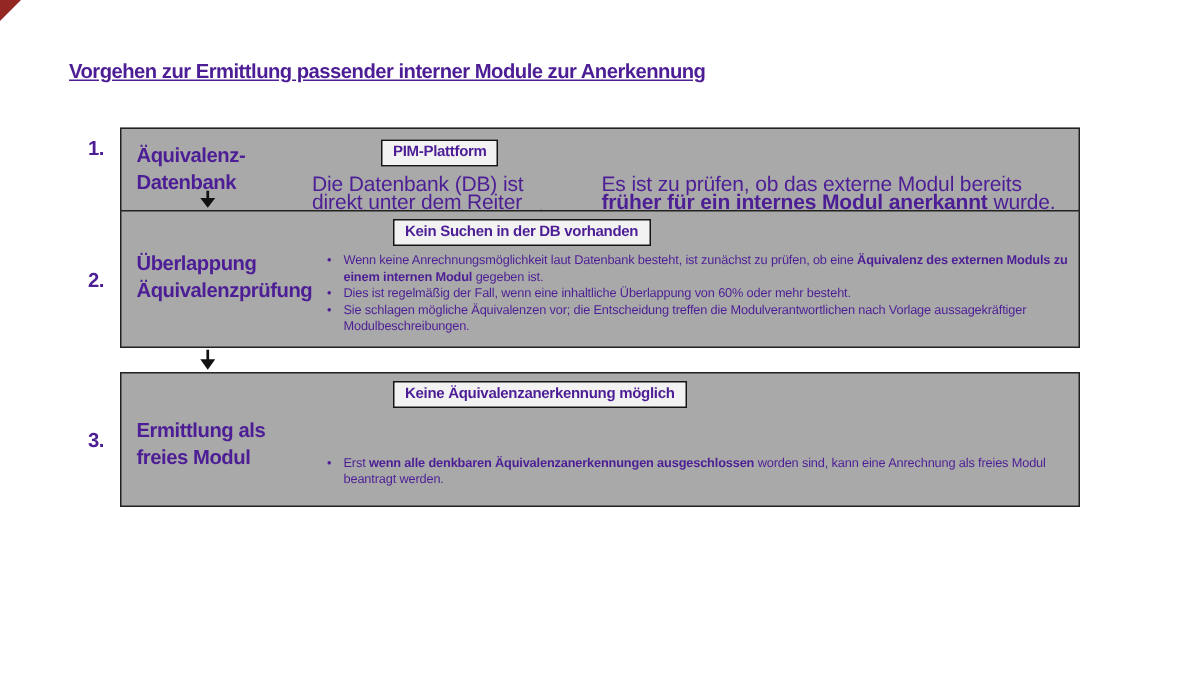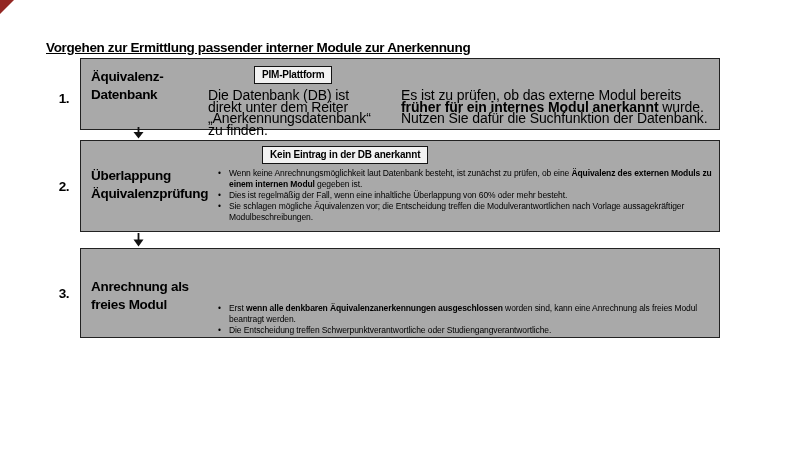--- a/index.html
+++ b/index.html
@@ -4,21 +4,21 @@
 <style>
   * { margin: 0; padding: 0; box-sizing: border-box; }
   html, body { background: #fff; }
   .page {
     position: relative;
     width: 800px;
     height: 450px;
     background: #fff;
     overflow: hidden;
     font-family: "Liberation Sans", sans-serif;
-    color: #000000;
+    color: #4c1d95;
   }
   .corner-marker {
     position: absolute;
     left: 0; top: 0;
     width: 14px; height: 14px;
     background: #942723;
     clip-path: polygon(0 0, 100% 0, 0 100%);
   }
   .title {
     position: absolute;
@@ -94,21 +94,21 @@
   .down-arrow {
     position: absolute;
     display: block;
   }
   b { font-weight: bold; }
 
   
   #num1 { top: 69px;  height: 58px; }
   #num2 { top: 140px; height: 92px; }
   #num3 { top: 248px; height: 90px; }
-  #box1 { top: 58px;  height: 72px; }
+  #box1 { top: 85px;  height: 72px; }
   #box2 { top: 140px; height: 92px; }
   #box3 { top: 248px; height: 90px; }
   #arrow1 { left: 132px; top: 127px; }
   #arrow2 { left: 132px; top: 233px; }
 
   #box1 .box-heading { top: 9px; }
   #box1 .tag-pim    { left: 127px; top: 7px; }
   #box1 .desc-pim   { left: 127px; top: 31px; width: 176px; }
   #box1 .tag-such   { left: 320px; top: 7px; }
   #box1 .desc-such  { left: 320px; top: 31px; width: 308px; }
@@ -141,36 +141,36 @@
 
   <svg class="down-arrow" id="arrow1" width="13" height="12" viewBox="0 0 13 12">
     <rect x="5.6" y="0" width="1.8" height="5.5" fill="#111"></rect>
     <polygon points="1.5,5 11.5,5 6.5,11.5" fill="#111"></polygon>
   </svg>
 
   <div class="step-number" id="num2">2.</div>
   <div class="step-box" id="box2">
     <div class="box-heading">Überlappung
 Äquivalenzprüfung</div>
-    <div class="tag-label">Kein Eintrag in der DB anerkannt</div>
+    <div class="tag-label">Kein Suchen in der DB vorhanden</div>
     <ul class="bullet-list">
       <li><span>Wenn keine Anrechnungsmöglichkeit laut Datenbank besteht, ist zunächst zu prüfen, ob eine </span><b>Äquivalenz des externen Moduls zu einem internen Modul</b><span> gegeben ist.</span></li>
       <li><span>Dies ist regelmäßig der Fall, wenn eine inhaltliche Überlappung von 60% oder mehr besteht.</span><b></b><span></span></li>
       <li><span>Sie schlagen mögliche Äquivalenzen vor; die Entscheidung treffen die Modulverantwortlichen nach Vorlage aussagekräftiger Modulbeschreibungen.</span><b></b><span></span></li>
     </ul>
   </div>
 
   <svg class="down-arrow" id="arrow2" width="13" height="14" viewBox="0 0 13 14">
     <rect x="5.6" y="0" width="1.8" height="7" fill="#111"></rect>
     <polygon points="1.5,6.5 11.5,6.5 6.5,13.5" fill="#111"></polygon>
   </svg>
 
   <div class="step-number" id="num3">3.</div>
   <div class="step-box" id="box3">
-    <div class="box-heading">Anrechnung als
+    <div class="box-heading">Ermittlung als
 freies Modul</div>
+    <div class="tag-label">Keine Äquivalenzanerkennung möglich</div>
     <ul class="bullet-list">
       <li><span>Erst </span><b>wenn alle denkbaren Äquivalenzanerkennungen ausgeschlossen</b><span> worden sind, kann eine Anrechnung als freies Modul beantragt werden.</span></li>
-      <li><span>Die Entscheidung treffen Schwerpunktverantwortliche oder Studiengangverantwortliche.</span><b></b><span></span></li>
     </ul>
   </div>
 
 </div>
 
 </body></html>

